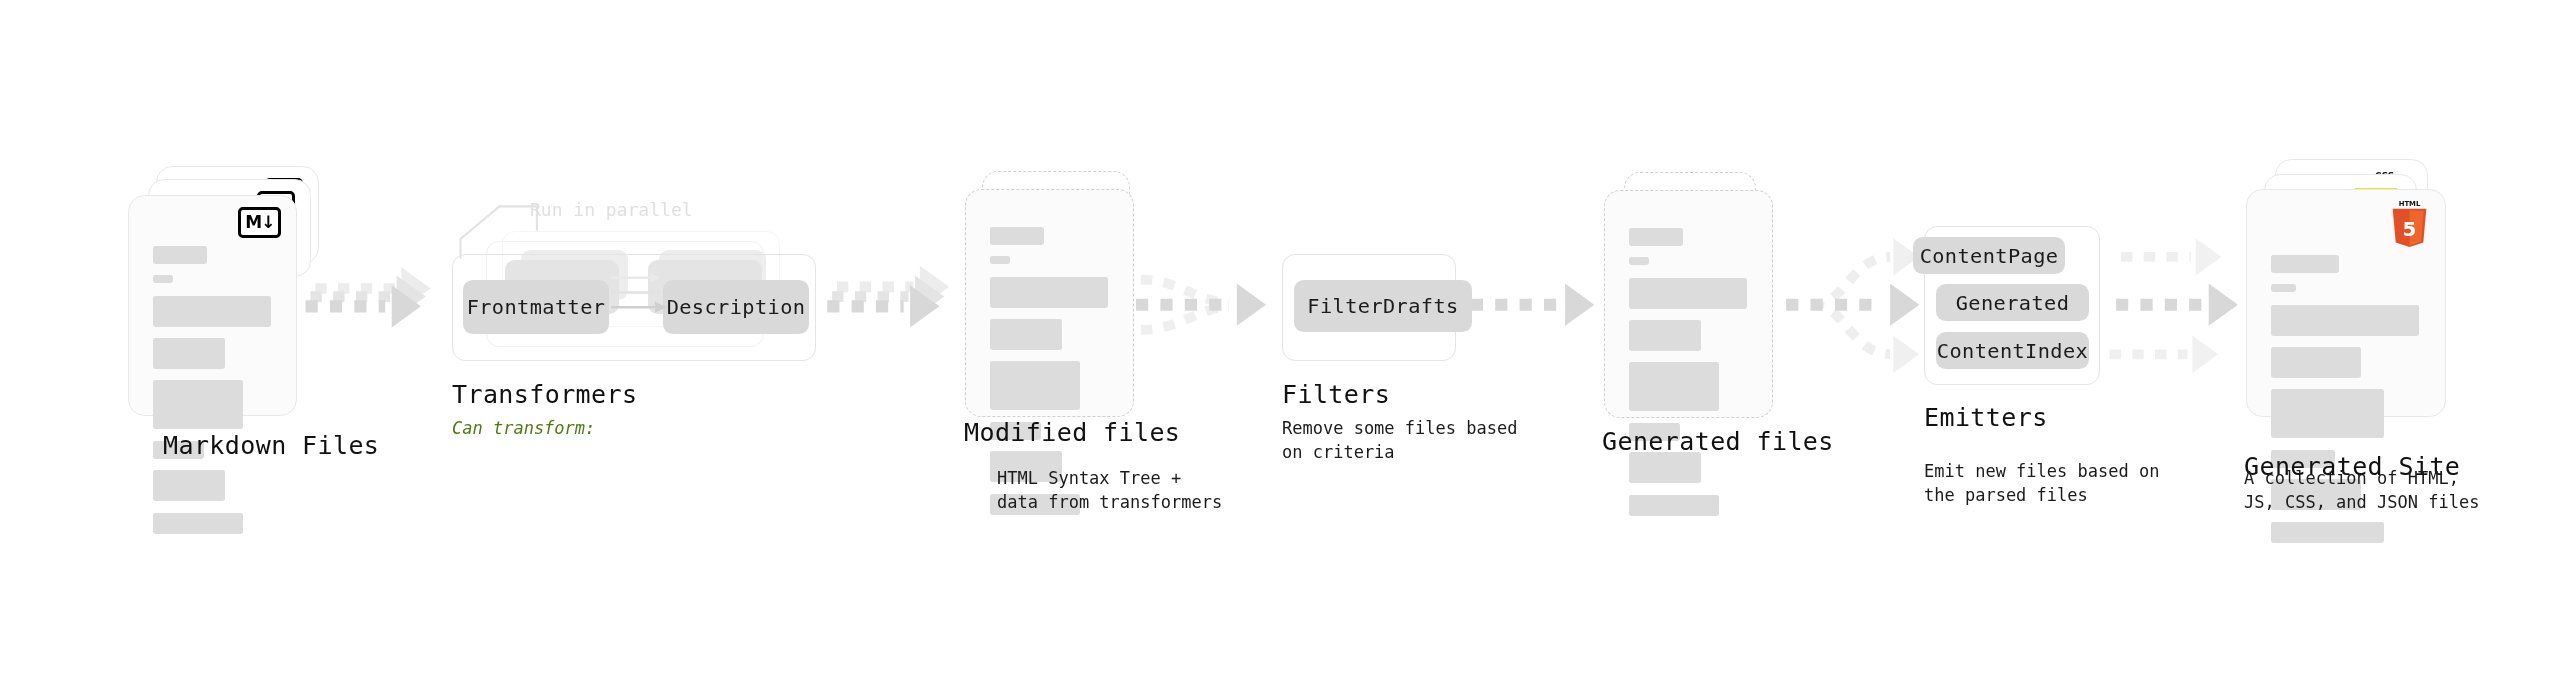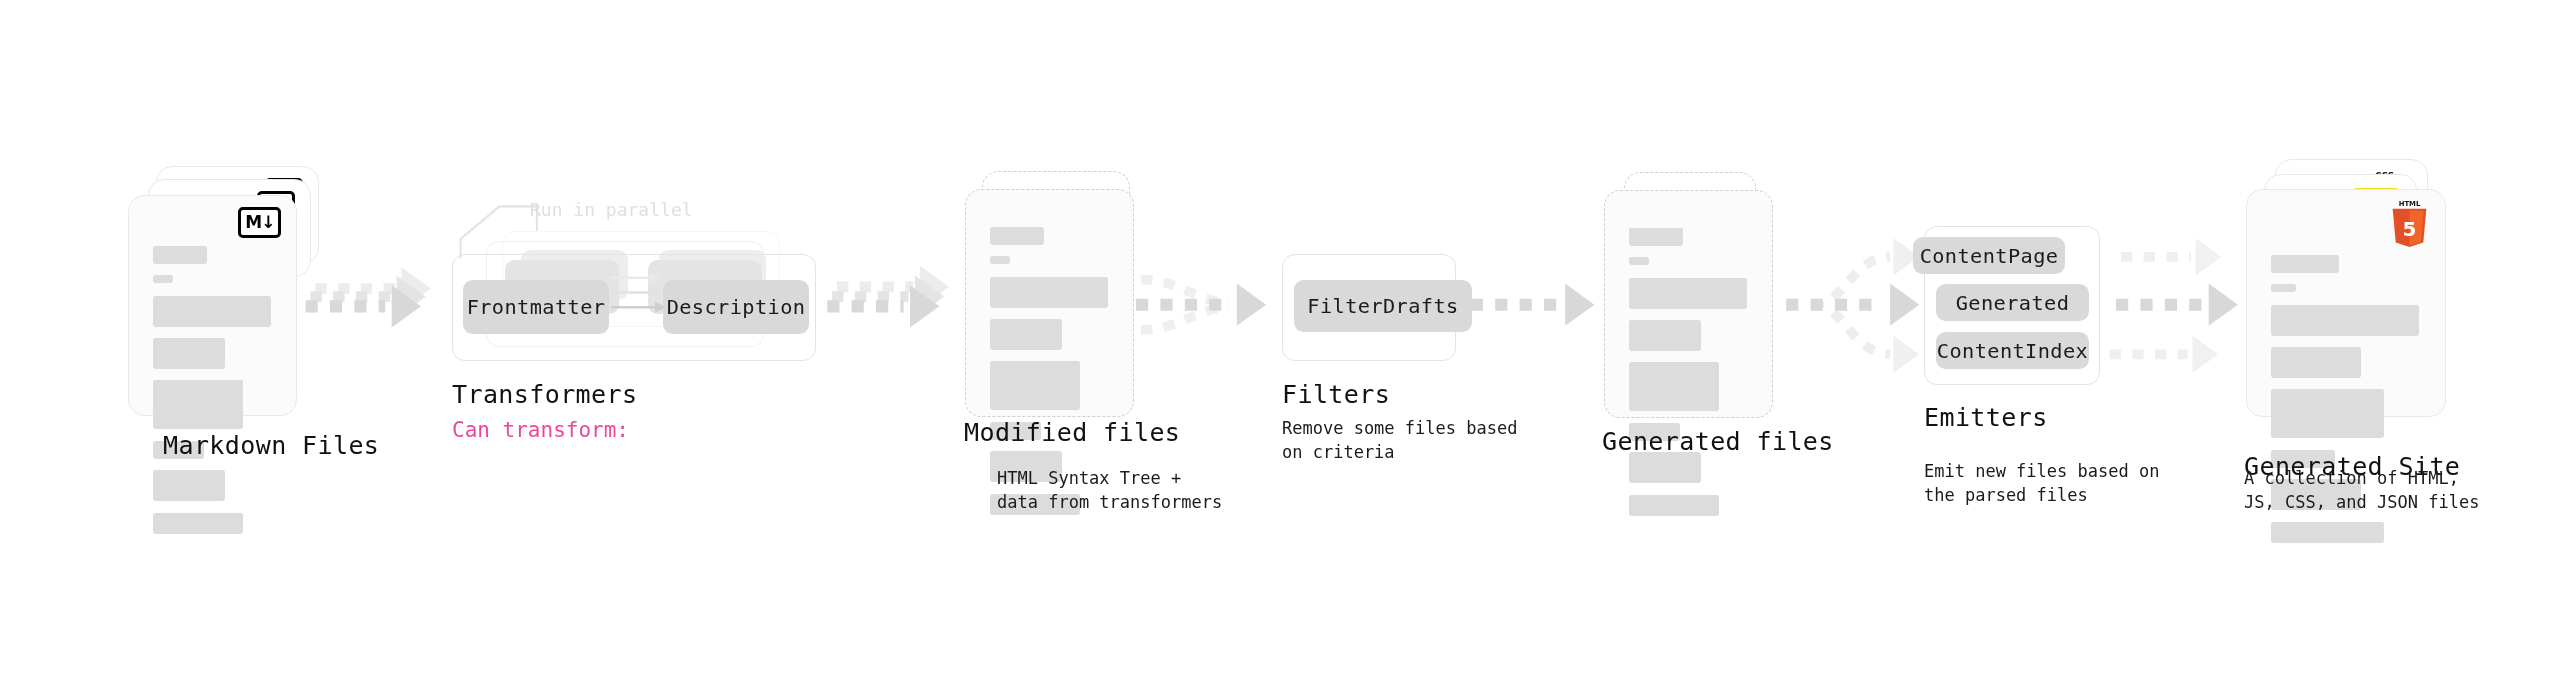--- a/index.html
+++ b/index.html
@@ -69,21 +69,21 @@
   .pill.l2{background:#e4e4e4;color:transparent;}
   .pill.l3{background:#ededed;color:transparent;}
 
   
   .title{
     position:absolute;color:#111;font-size:25px;letter-spacing:0.4px;white-space:nowrap;
   }
   .desc{
     position:absolute;color:#1b1b1b;font-size:17px;line-height:1.42;white-space:pre-line;
   }
-  .bullets{position:absolute;color:#ec4899;font-size:21px;line-height:1.42;}
+  .bullets{position:absolute;color:#4d7c0f;font-size:17px;line-height:1.42;font-style:italic;}
   .bullets .lead{margin:0 0 1.6px 0;}
   .bullets ul{margin:0;padding:0 0 0 16.3px;list-style:none;}
   .bullets li{margin:0;}
   .bullets li::before{content:"\2022";margin-right:8.1px;}
   .parallel{
     position:absolute;color:#e0e0e0;font-size:18px;white-space:nowrap;
   }
   svg{position:absolute;overflow:visible;}
 </style>
 </head>

